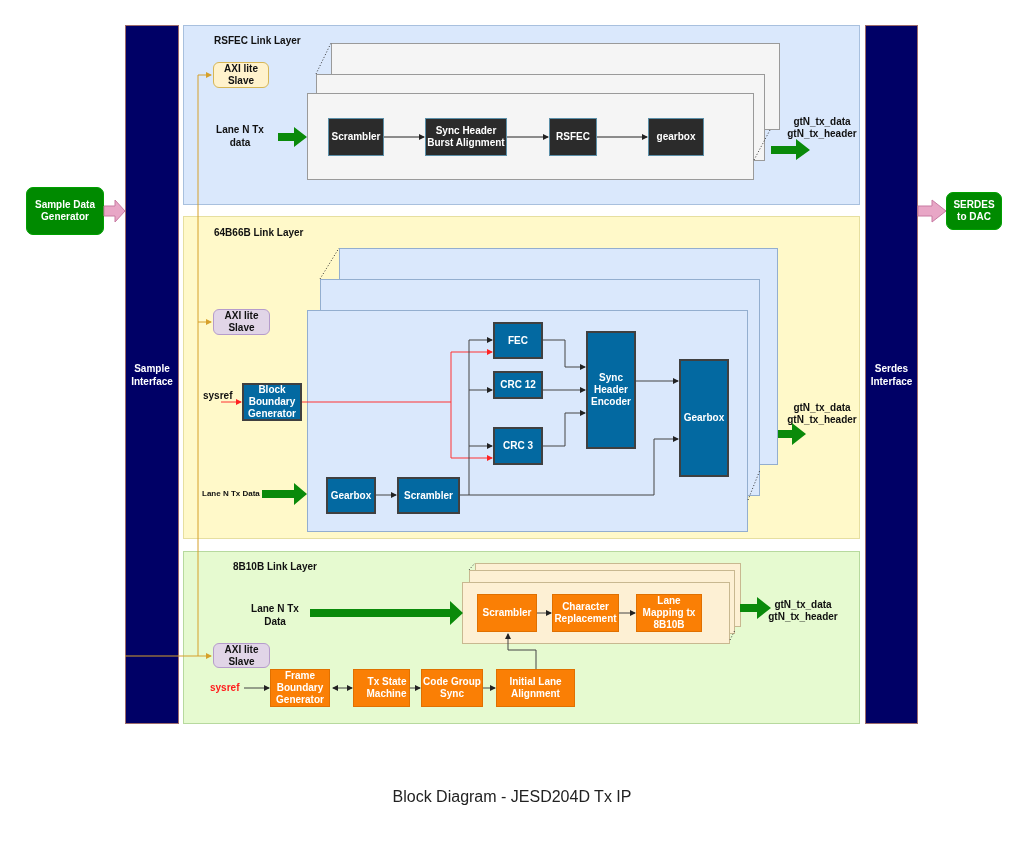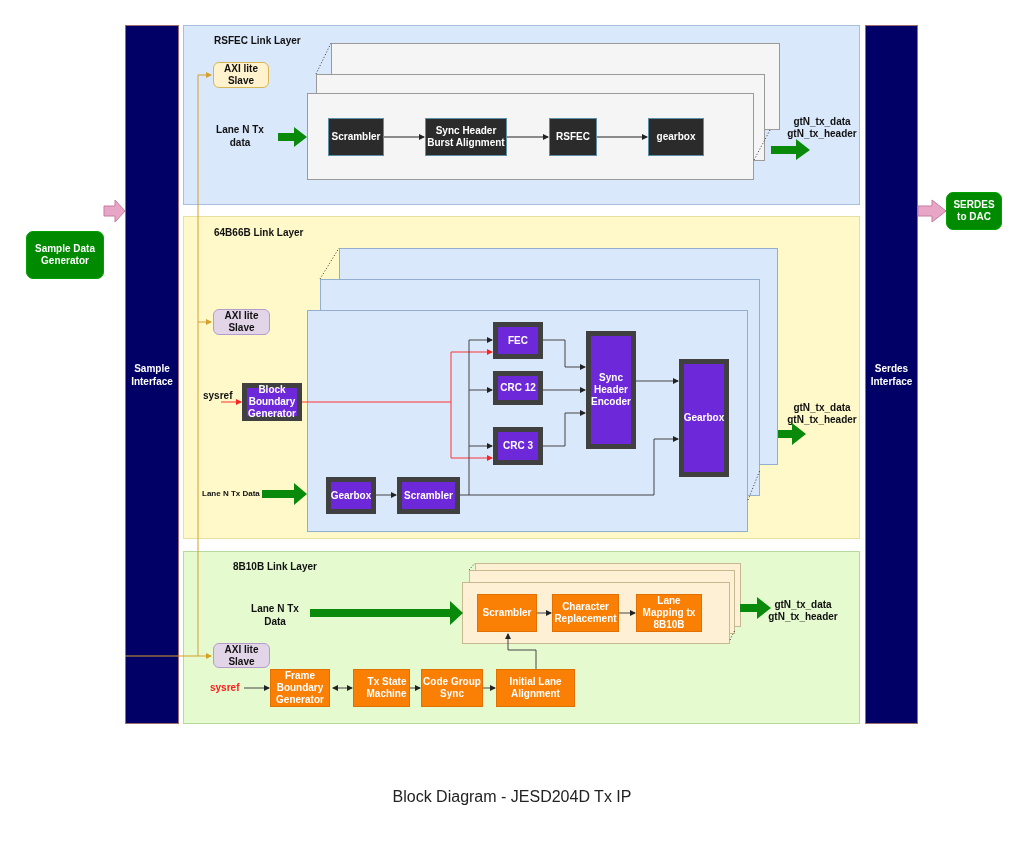--- a/index.html
+++ b/index.html
@@ -9,42 +9,42 @@
   .panel{border:1px solid;}
   .p-blue{background:#dae8fc;border-color:#a8c0de;}
   .p-yellow{background:#fff9c9;border-color:#e6dfa0;}
   .p-green{background:#e6fad0;border-color:#b7d99e;}
   .plabel{font-weight:bold;font-size:10px;color:#111;}
   .stack-gray{background:#f5f5f5;border:1px solid #9a9a9a;}
   .stack-blue{background:#dae8fc;border:1px solid #93aecf;}
   .stack-cream{background:#fdf0d4;border:1px solid #c8b890;}
   .blk{display:flex;align-items:center;justify-content:center;text-align:center;font-weight:bold;font-size:10px;line-height:12px;color:#fff;}
   .dark{background:#2b2b2b;border:1px solid #5b8fa8;}
-  .blue{background:#6d28d9;border:5px solid #404040;}
+  .blue{background:#0369a1;border:2px solid #404040;}
   .orange{background:#fa7f05;border:1px solid #e07000;}
   .green-pill{background:#008a00;border:1px solid #00a000;border-radius:7px;}
   .axi-y{background:#fff2cc;border:1px solid #d6b656;border-radius:6px;color:#111;}
   .axi-p{background:#e1d5e7;border:1px solid #b59ccb;border-radius:6px;color:#111;}
   .txt{font-weight:bold;font-size:10px;color:#111;text-align:center;line-height:13px;}
   .small{font-size:8px;}
   .red{color:#ff1c1c;}
   .caption{font-size:16px;color:#222;text-align:center;}
   svg.overlay{position:absolute;left:0;top:0;pointer-events:none;}
 </style>
 </head>
 <body>
 
 <div class="abs bar" style="left:125px;top:25px;width:54px;height:699px;">
   <span style="width:48px;">Sample Interface</span>
 </div>
 <div class="abs bar" style="left:865px;top:25px;width:53px;height:699px;">
   <span style="width:48px;">Serdes Interface</span>
 </div>
 
-<div class="abs blk green-pill" style="left:26px;top:187px;width:78px;height:48px;margin-top:44px;">
+<div class="abs blk green-pill" style="left:26px;top:187px;width:78px;height:48px;">
   <span style="width:66px;">Sample Data Generator</span>
 </div>
 <div class="abs blk green-pill" style="left:946px;top:192px;width:56px;height:38px;">
   <span style="width:44px;">SERDES to DAC</span>
 </div>
 
 <div class="abs panel p-blue" style="left:183px;top:25px;width:677px;height:180px;"></div>
 <div class="abs plabel" style="left:214px;top:35px;">RSFEC Link Layer</div>
 <div class="abs blk axi-y" style="left:213px;top:62px;width:56px;height:26px;">
   <span style="width:36px;">AXI lite Slave</span>
@@ -83,21 +83,21 @@
 <div class="abs stack-blue" style="left:307px;top:310px;width:441px;height:222px;"></div>
 <div class="abs blk blue" style="left:326px;top:477px;width:50px;height:37px;">
     <span>Gearbox</span>
   </div>
 <div class="abs blk blue" style="left:397px;top:477px;width:63px;height:37px;">
     <span>Scrambler</span>
   </div>
 <div class="abs blk blue" style="left:493px;top:322px;width:50px;height:37px;">
     <span>FEC</span>
   </div>
-<div class="abs blk blue" style="left:493px;top:371px;width:50px;height:34px;">
+<div class="abs blk blue" style="left:493px;top:371px;width:50px;height:28px;">
     <span>CRC 12</span>
   </div>
 <div class="abs blk blue" style="left:493px;top:427px;width:50px;height:38px;">
     <span>CRC 3</span>
   </div>
 <div class="abs blk blue" style="left:586px;top:331px;width:50px;height:118px;">
     <span style="width:46px;">Sync Header Encoder</span>
   </div>
 <div class="abs blk blue" style="left:679px;top:359px;width:50px;height:118px;">
     <span>Gearbox</span>

